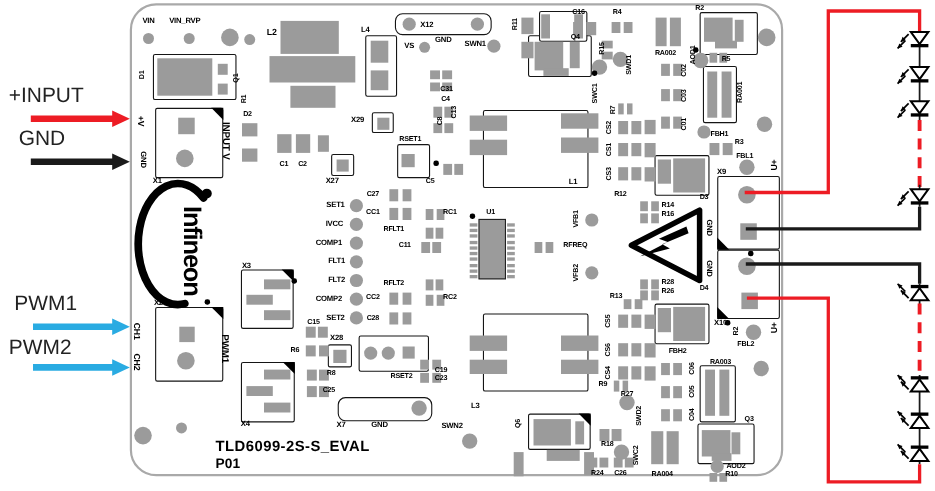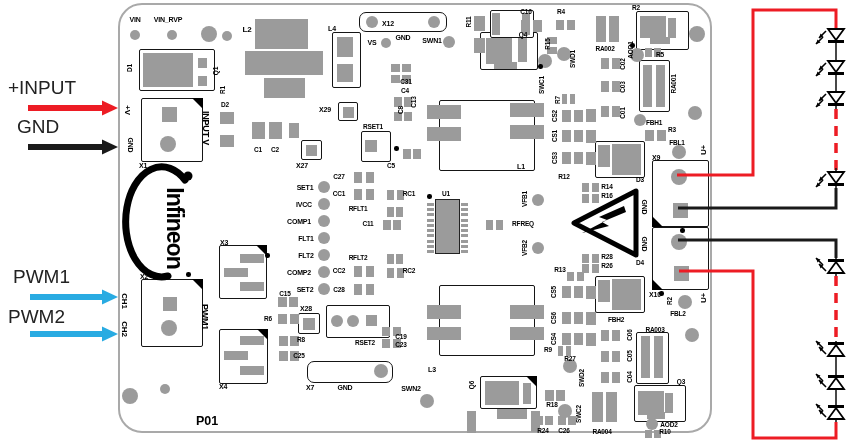--- a/index.html
+++ b/index.html
@@ -26,20 +26,21 @@
 <body>
 
 <div class="stage">
   <div id="io-layer">
       <div class="io-label" style="left: 8px; top: 77px;">+INPUT</div>
       <div class="io-label" style="left: 17px; top: 116px;">GND</div>
       <div class="io-label" style="left: 13px; top: 266px;">PWM1</div>
       <div class="io-label" style="left: 8px; top: 306px;">PWM2</div>
     </div>
   <div class="board" id="board" style="left: 118px; top: 3px; width: 594px; height: 430px; border-radius: 24px;">
+    <div class="title-text" id="board-title" style="left: 76px; top: 393px;">TLD6099-2S-S_EVAL</div>
     <div class="rev-text" id="board-rev" style="left: 76px; top: 409px;">P01</div>
   <div class="obox bar" style="left: 239px; top: 7px; width: 88px; height: 20px;"></div>
       <div class="obox bar" style="left: 187px; top: 356px; width: 86px; height: 22px;"></div>
       <div class="obox" style="left: 212px; top: 27px; width: 29px; height: 56px;"></div>
       <div class="obox" style="left: 19px; top: 44px; width: 76px; height: 42px;"></div>
       <div class="obox" style="left: 21px; top: 93px; width: 62px; height: 64px;"></div>
       <div class="obox" style="left: 21px; top: 274px; width: 62px; height: 68px;"></div>
       <div class="obox" style="left: 99px; top: 240px; width: 48px; height: 54px;"></div>
       <div class="obox" style="left: 99px; top: 324px; width: 49px; height: 55px;"></div>
       <div class="obox" style="left: 360px; top: 27px; width: 58px; height: 38px;"></div>

